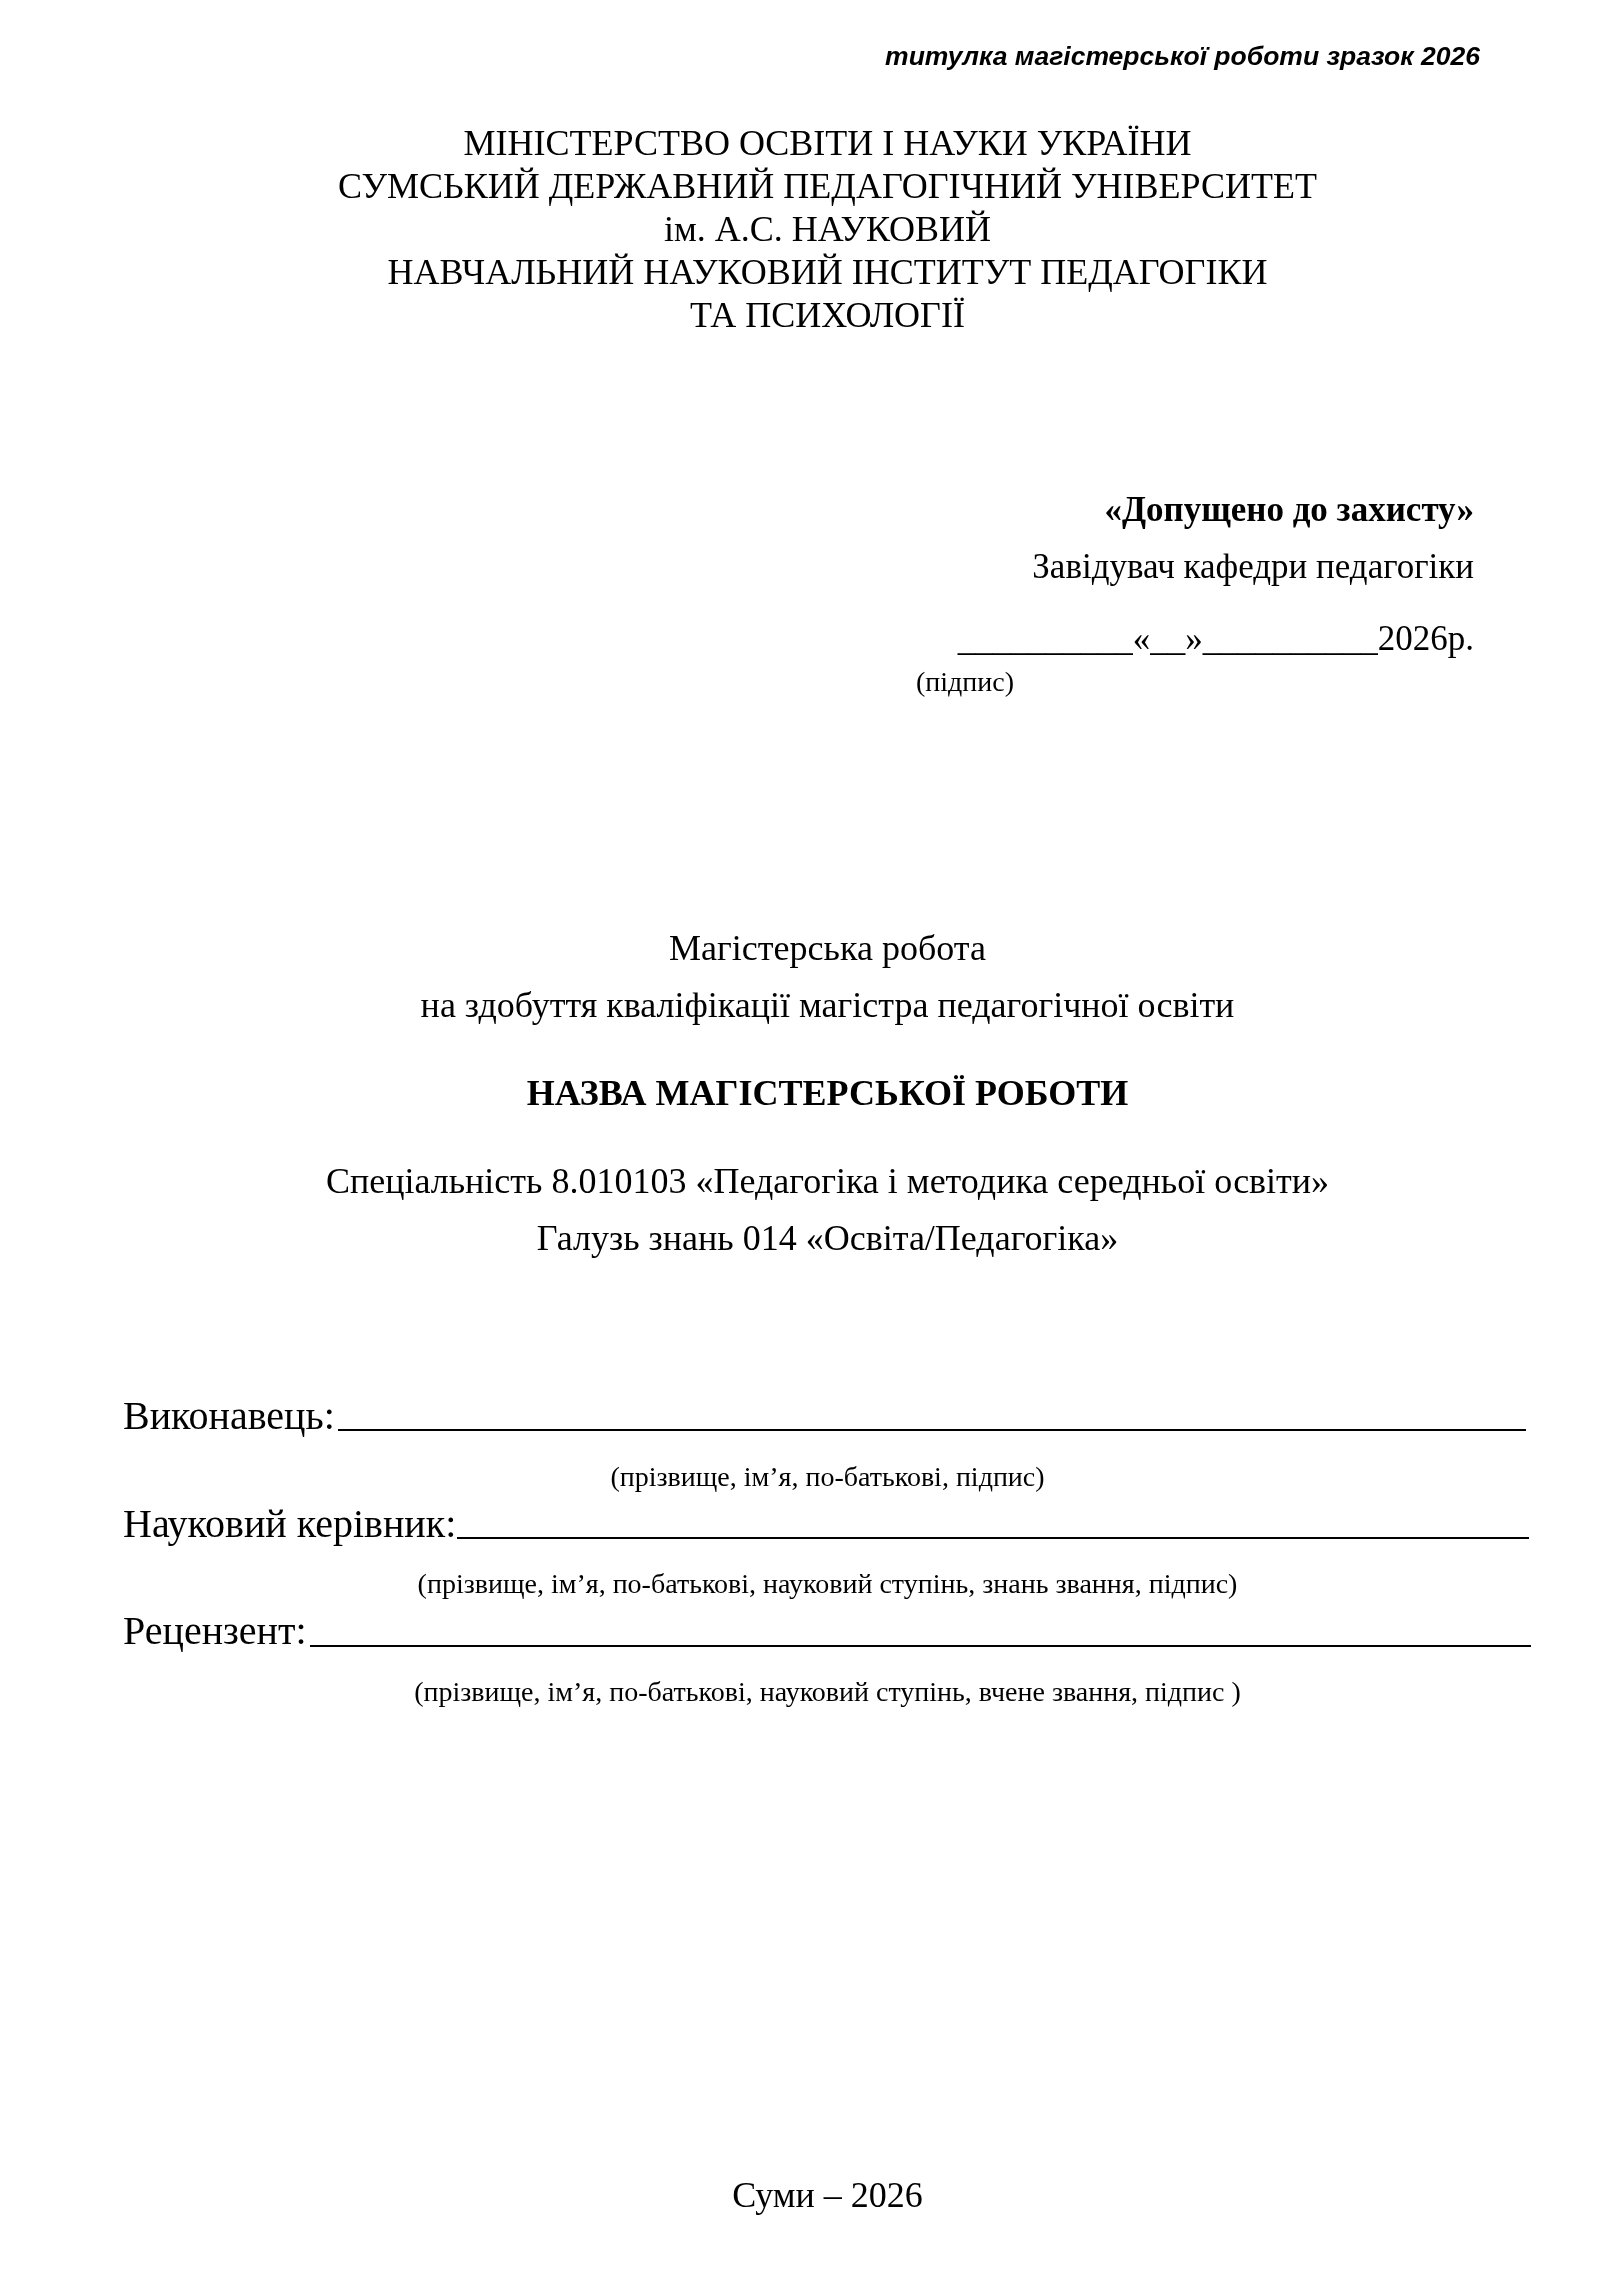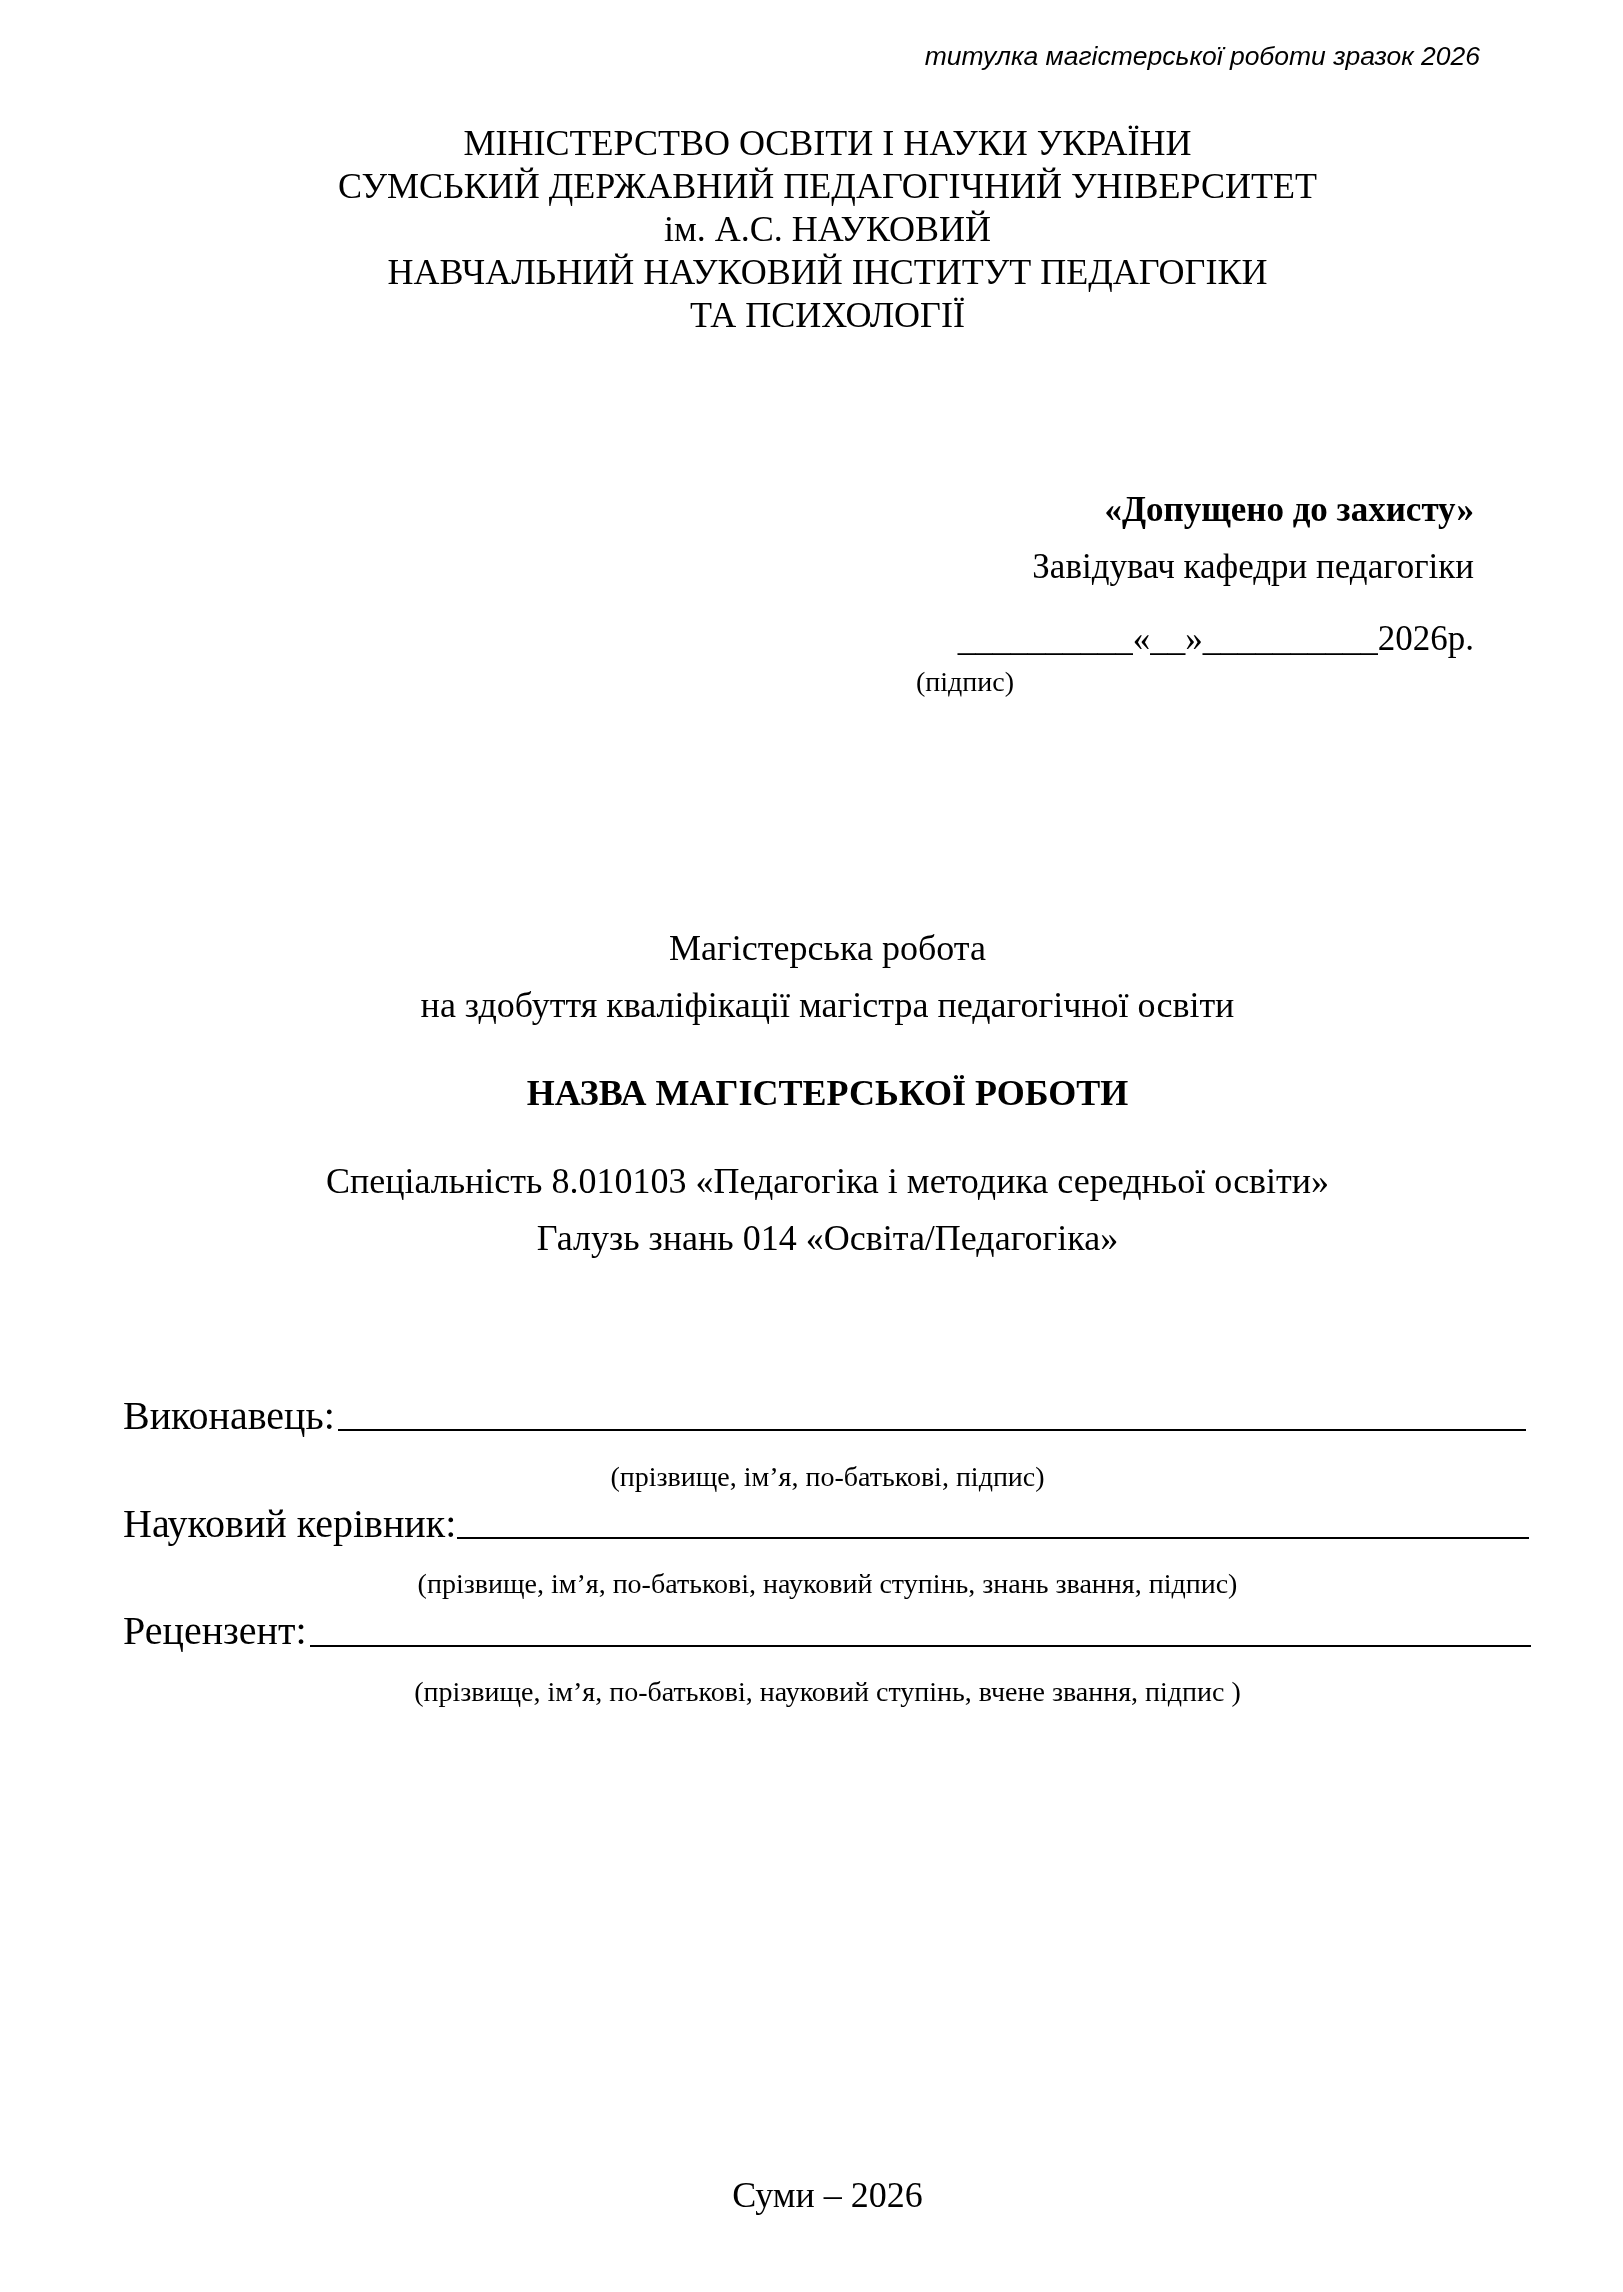--- a/index.html
+++ b/index.html
@@ -1,18 +1,18 @@
 <!DOCTYPE html>
 <html><head>
 <meta charset="utf-8">
 <style>
   html, body { margin:0; padding:0; background:#ffffff; }
   body { width:1623px; height:2293px; position:relative; overflow:hidden; color:#000; font-family:"Liberation Serif", serif; }
   .abs { position:absolute; white-space:nowrap; }
-  .corner { right:143px; top:41px; font-family:"Liberation Sans", sans-serif; font-style:italic; font-weight:normal; font-size:26.5px; }
+  .corner { right:143px; top:41px; font-family:"Liberation Sans", sans-serif; font-style:italic; font-weight:bold; font-size:26.5px; }
   .center { left:16px; width:1623px; text-align:center; font-size:36px; line-height:43px; }
   .right { right:149px; font-size:35px; }
   .bold { font-weight:bold; }
   .small { font-size:28px; }
   .line { position:absolute; height:2px; background:#000; }
   .label { font-size:40px; left:123px; }
 </style>
 </head>
 <body>
 

